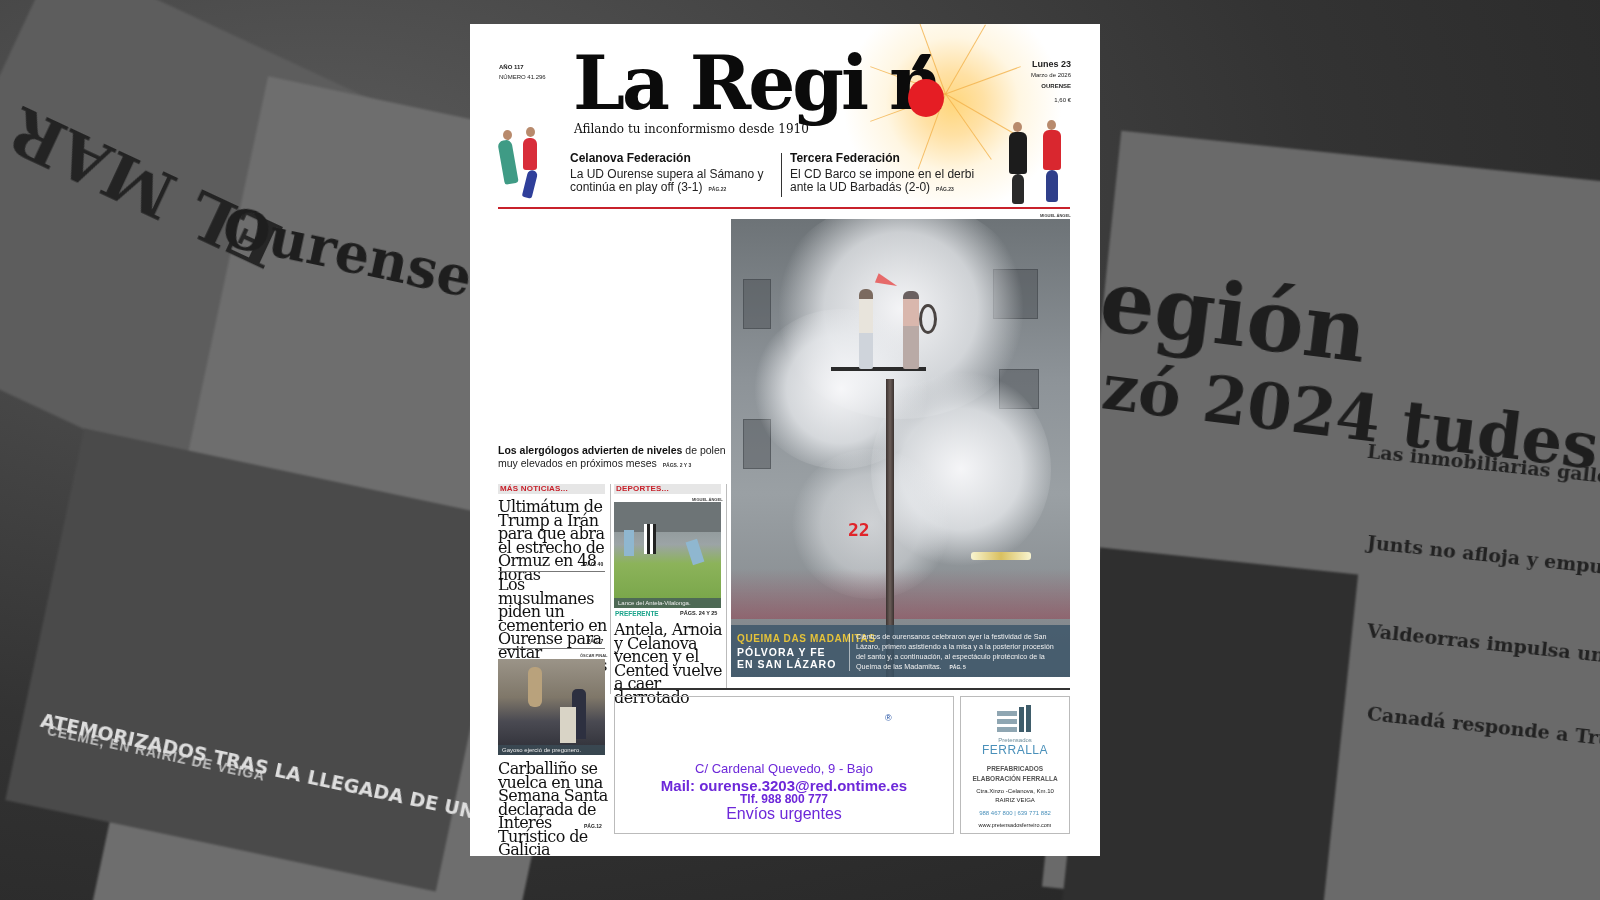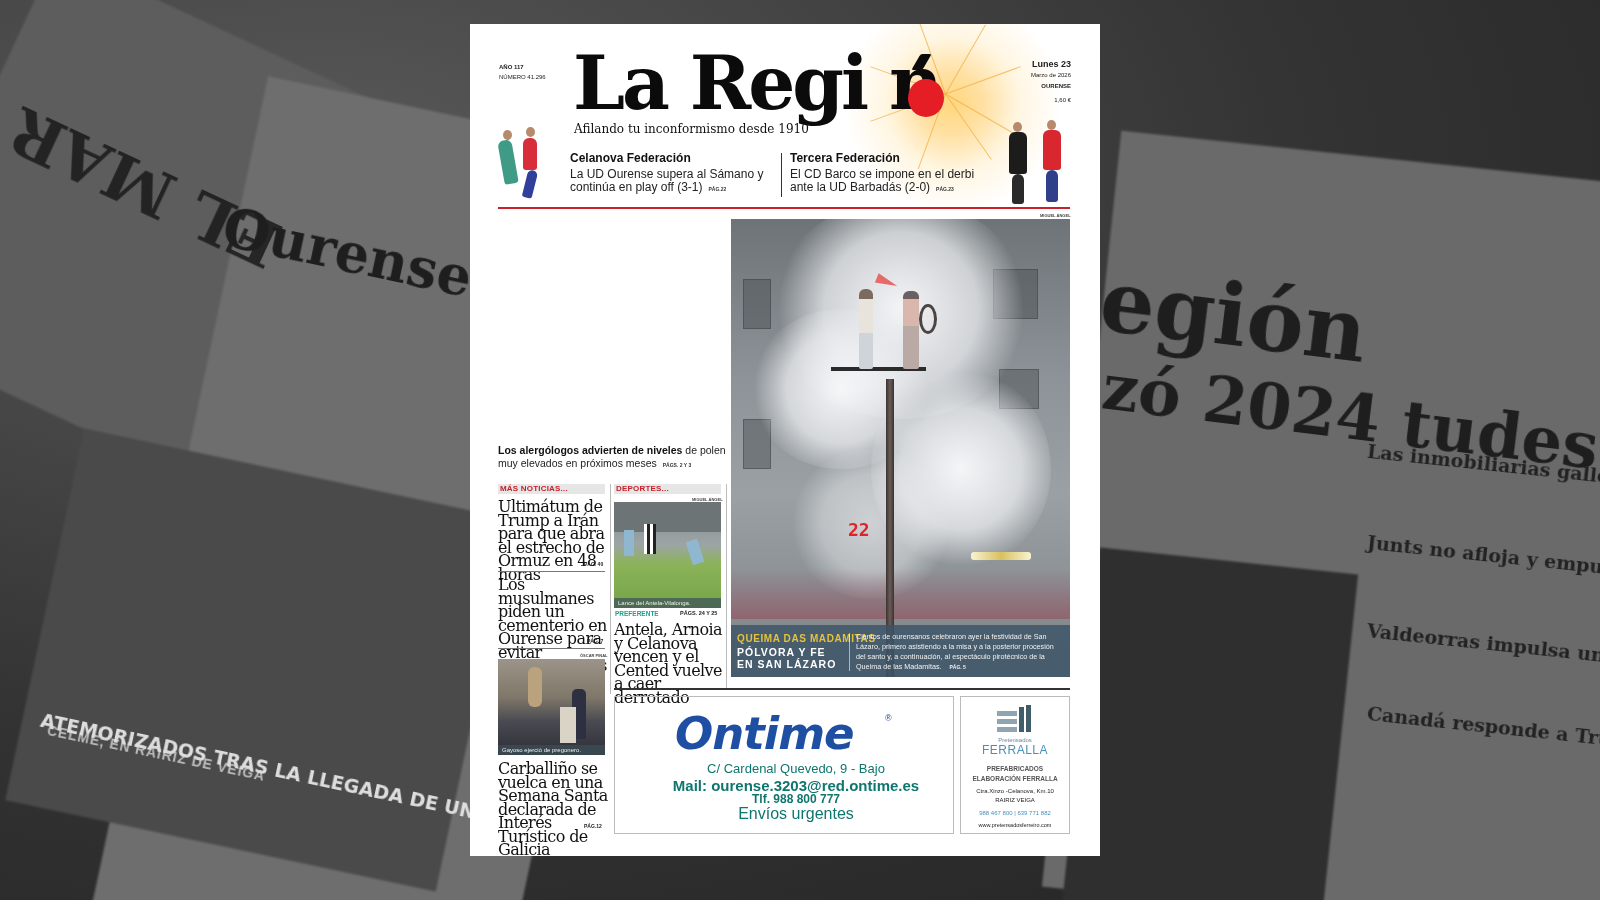--- a/index.html
+++ b/index.html
@@ -98,21 +98,21 @@
   .sports-photo { left: 144px; top: 478px; width: 107px; height: 106px;
     background: linear-gradient(180deg, #7f8a8c 0%, #9ca4a6 40%, #8cb35a 58%, #76a447 100%); }
   .church-photo { left: 28px; top: 635px; width: 107px; height: 96px;
     background: linear-gradient(180deg, #9b9488 0%, #7f7769 40%, #4a4a52 65%, #2c2d35 100%); }
 
   .ad-box { position: absolute; border: 1px solid #bbb; }
   .ad-ontime { left: 144px; top: 672px; width: 340px; height: 138px; }
   .ad-montalban { left: 490px; top: 672px; width: 110px; height: 138px; }
   .ontime-logo { position: absolute; left: 60px; top: 10px; font-family: "DejaVu Sans", sans-serif; font-weight: bold; font-style: italic; font-size: 45px; color: #1f4fa3; letter-spacing: -1px; }
   .ontime-reg { position: absolute; left: 270px; top: 16px; font-size: 9px; color: #1f4fa3; }
-  .ontime-line { position: absolute; left: 12px; width: 100%; text-align: center; color: #0f766e; }
+  .ontime-line { position: absolute; left: 0; width: 100%; text-align: center; color: #6d28d9; }
   .mont-line { position: absolute; left: 0; width: 100%; text-align: center; }
 </style>
 </head>
 <body>
 
 <div class="bg">
   <div class="bg-sheet s1"></div>
   <div class="bg-sheet s2"></div>
   <div class="bg-sheet s3"></div>
   <div class="bg-sheet s4"></div>
@@ -261,21 +261,20 @@
       <div class="overlay-divider"></div>
       <div class="overlay-text">
         <span>Cientos de ourensanos celebraron ayer la festividad de San Lázaro, primero asistiendo a la misa y a la posterior procesión del santo y, a continuación, al espectáculo pirotécnico de la Queima de las Madamitas.</span><span class="overlay-pag">PÁG. 5</span>
       </div>
     </div>
   </div>
 
   <div class="thin-rule" style="left:144px;top:664px;width:456px;height:2px;background:#333"></div>
 
   <div class="ad-box ad-ontime">
-    <div class="ontime-logo">Ontime</div>
     <div class="ontime-reg">®</div>
     <div class="ontime-line" style="top:64px;font-size:13px">C/ Cardenal Quevedo, 9 - Bajo</div>
     <div class="ontime-line" style="top:80px;font-size:15px;font-weight:bold">Mail: ourense.3203@red.ontime.es</div>
     <div class="ontime-line" style="top:95px;font-size:12px;font-weight:bold">Tlf. 988 800 777</div>
     <div class="ontime-line" style="top:108px;font-size:16px">Envíos urgentes</div>
   </div>
 
   <div class="ad-box ad-montalban">
     <div style="position:absolute;left:36px;top:8px;width:38px;height:30px">
       <div style="position:absolute;left:0;top:6px;width:20px;height:5px;background:#8fa6b2"></div>

